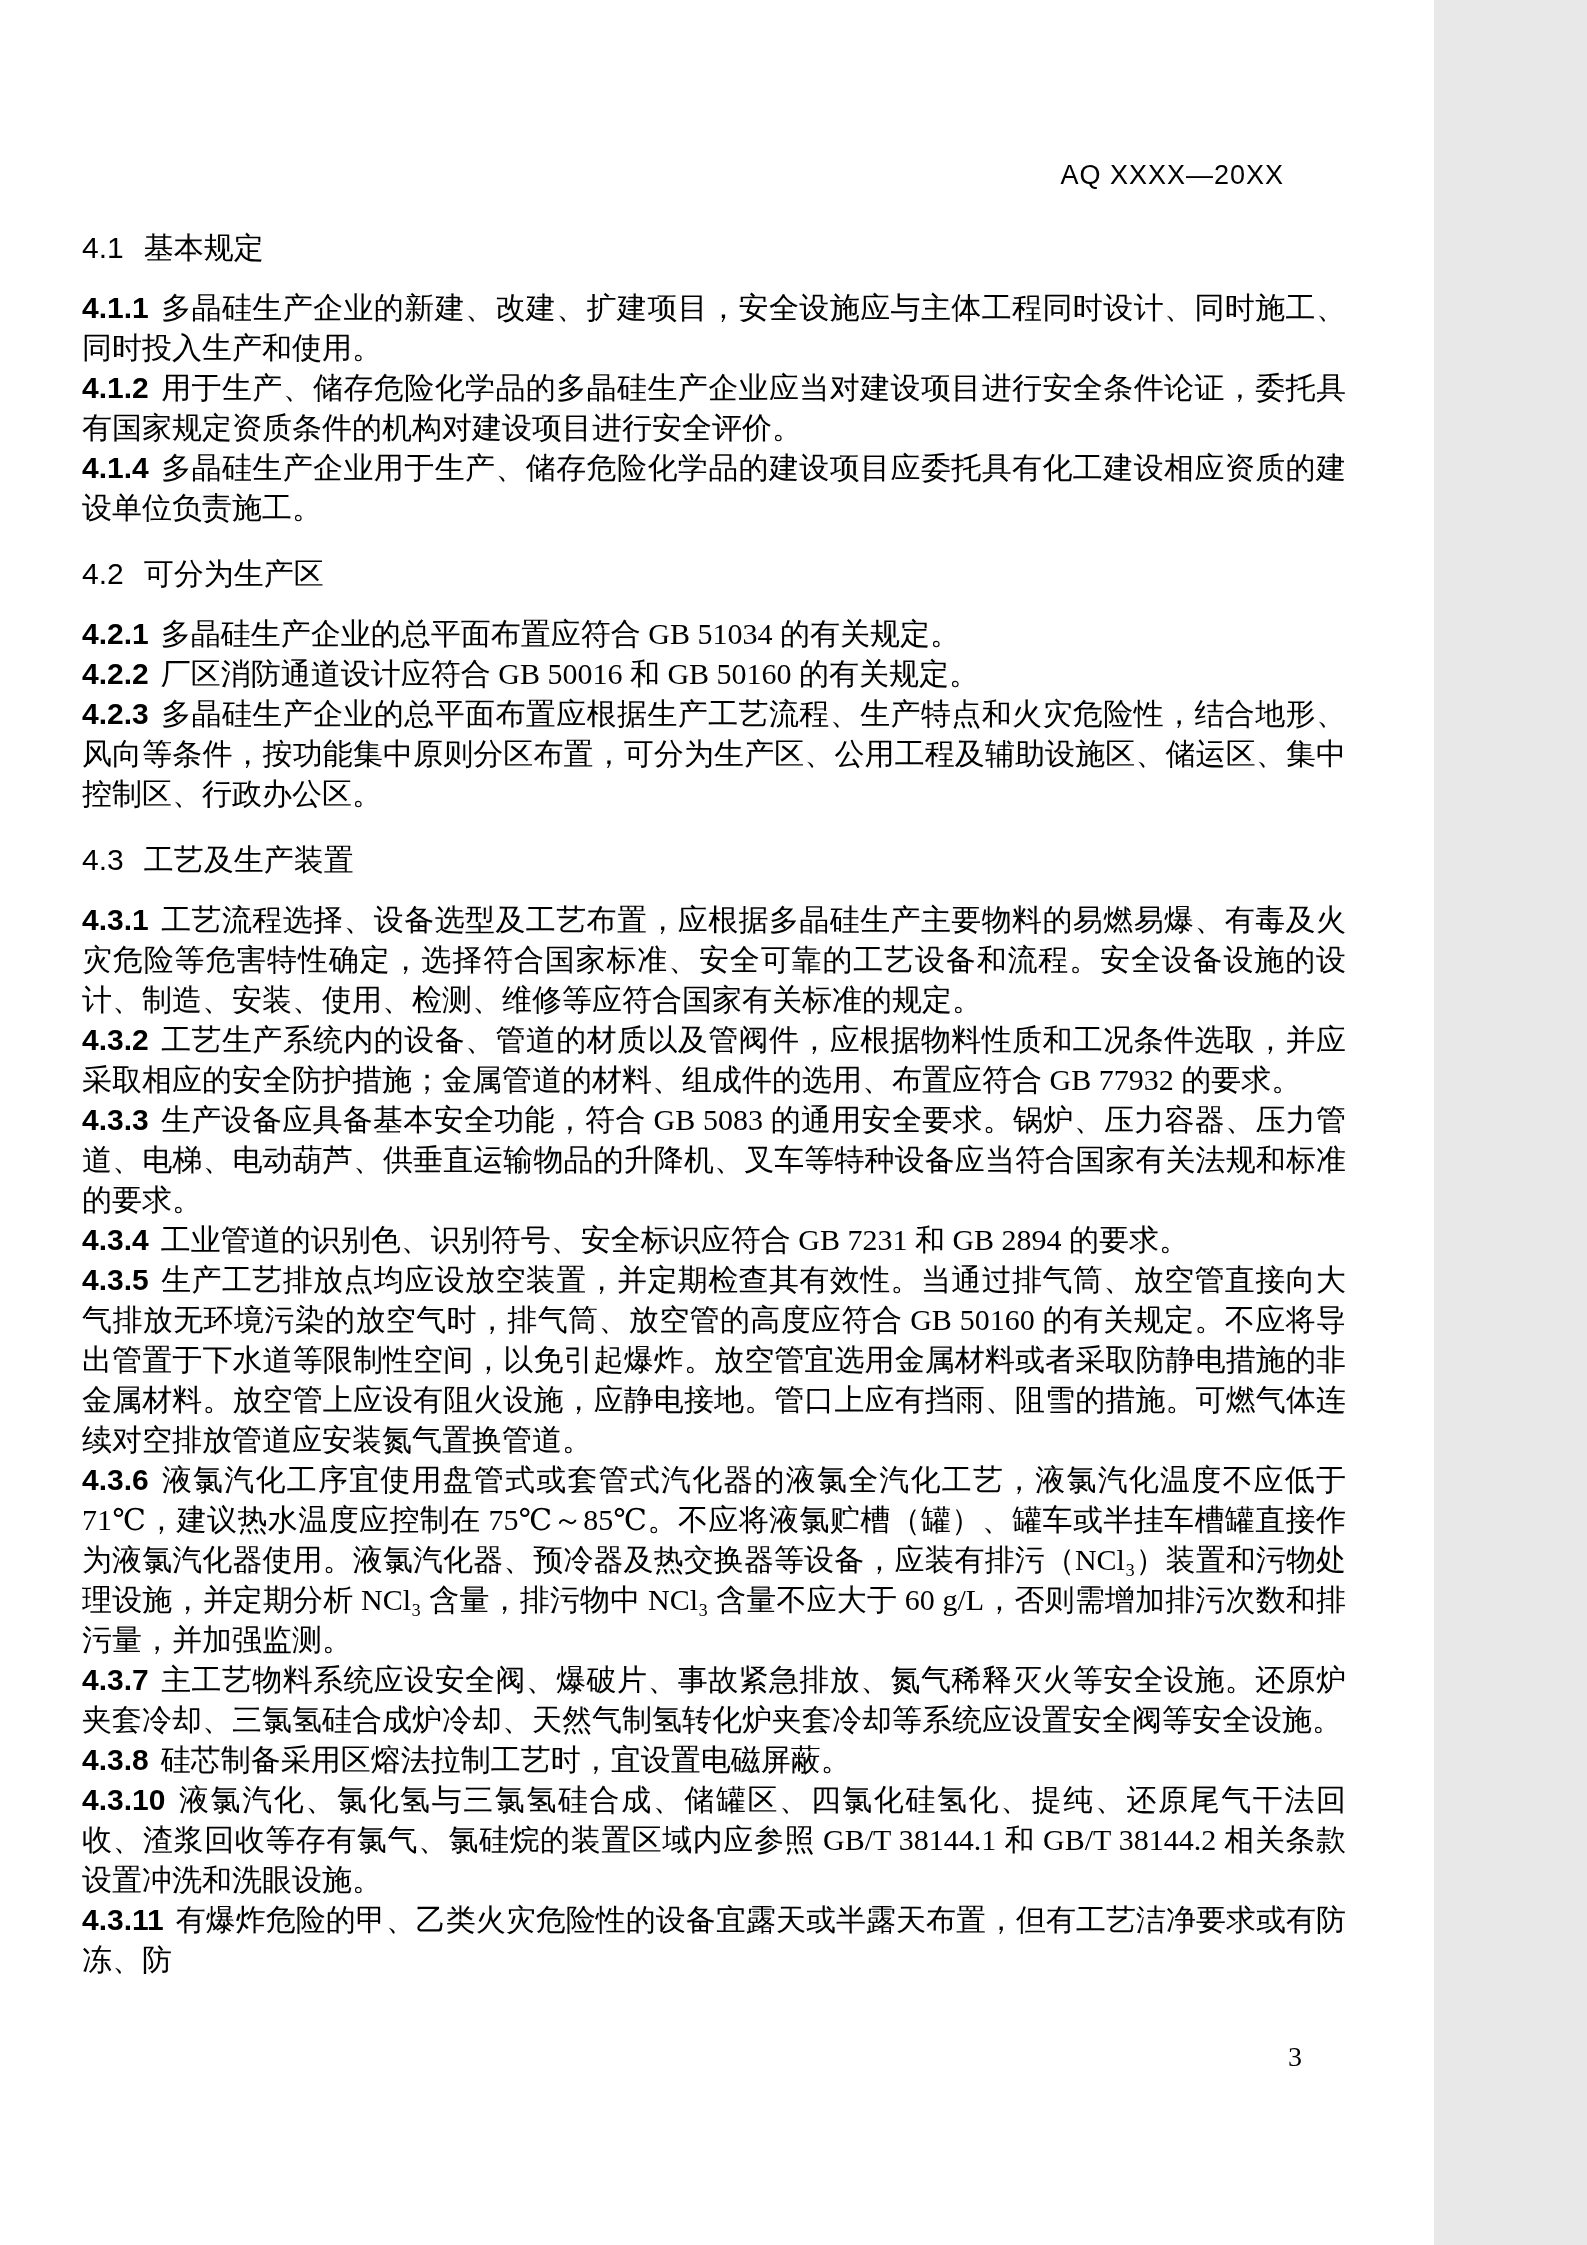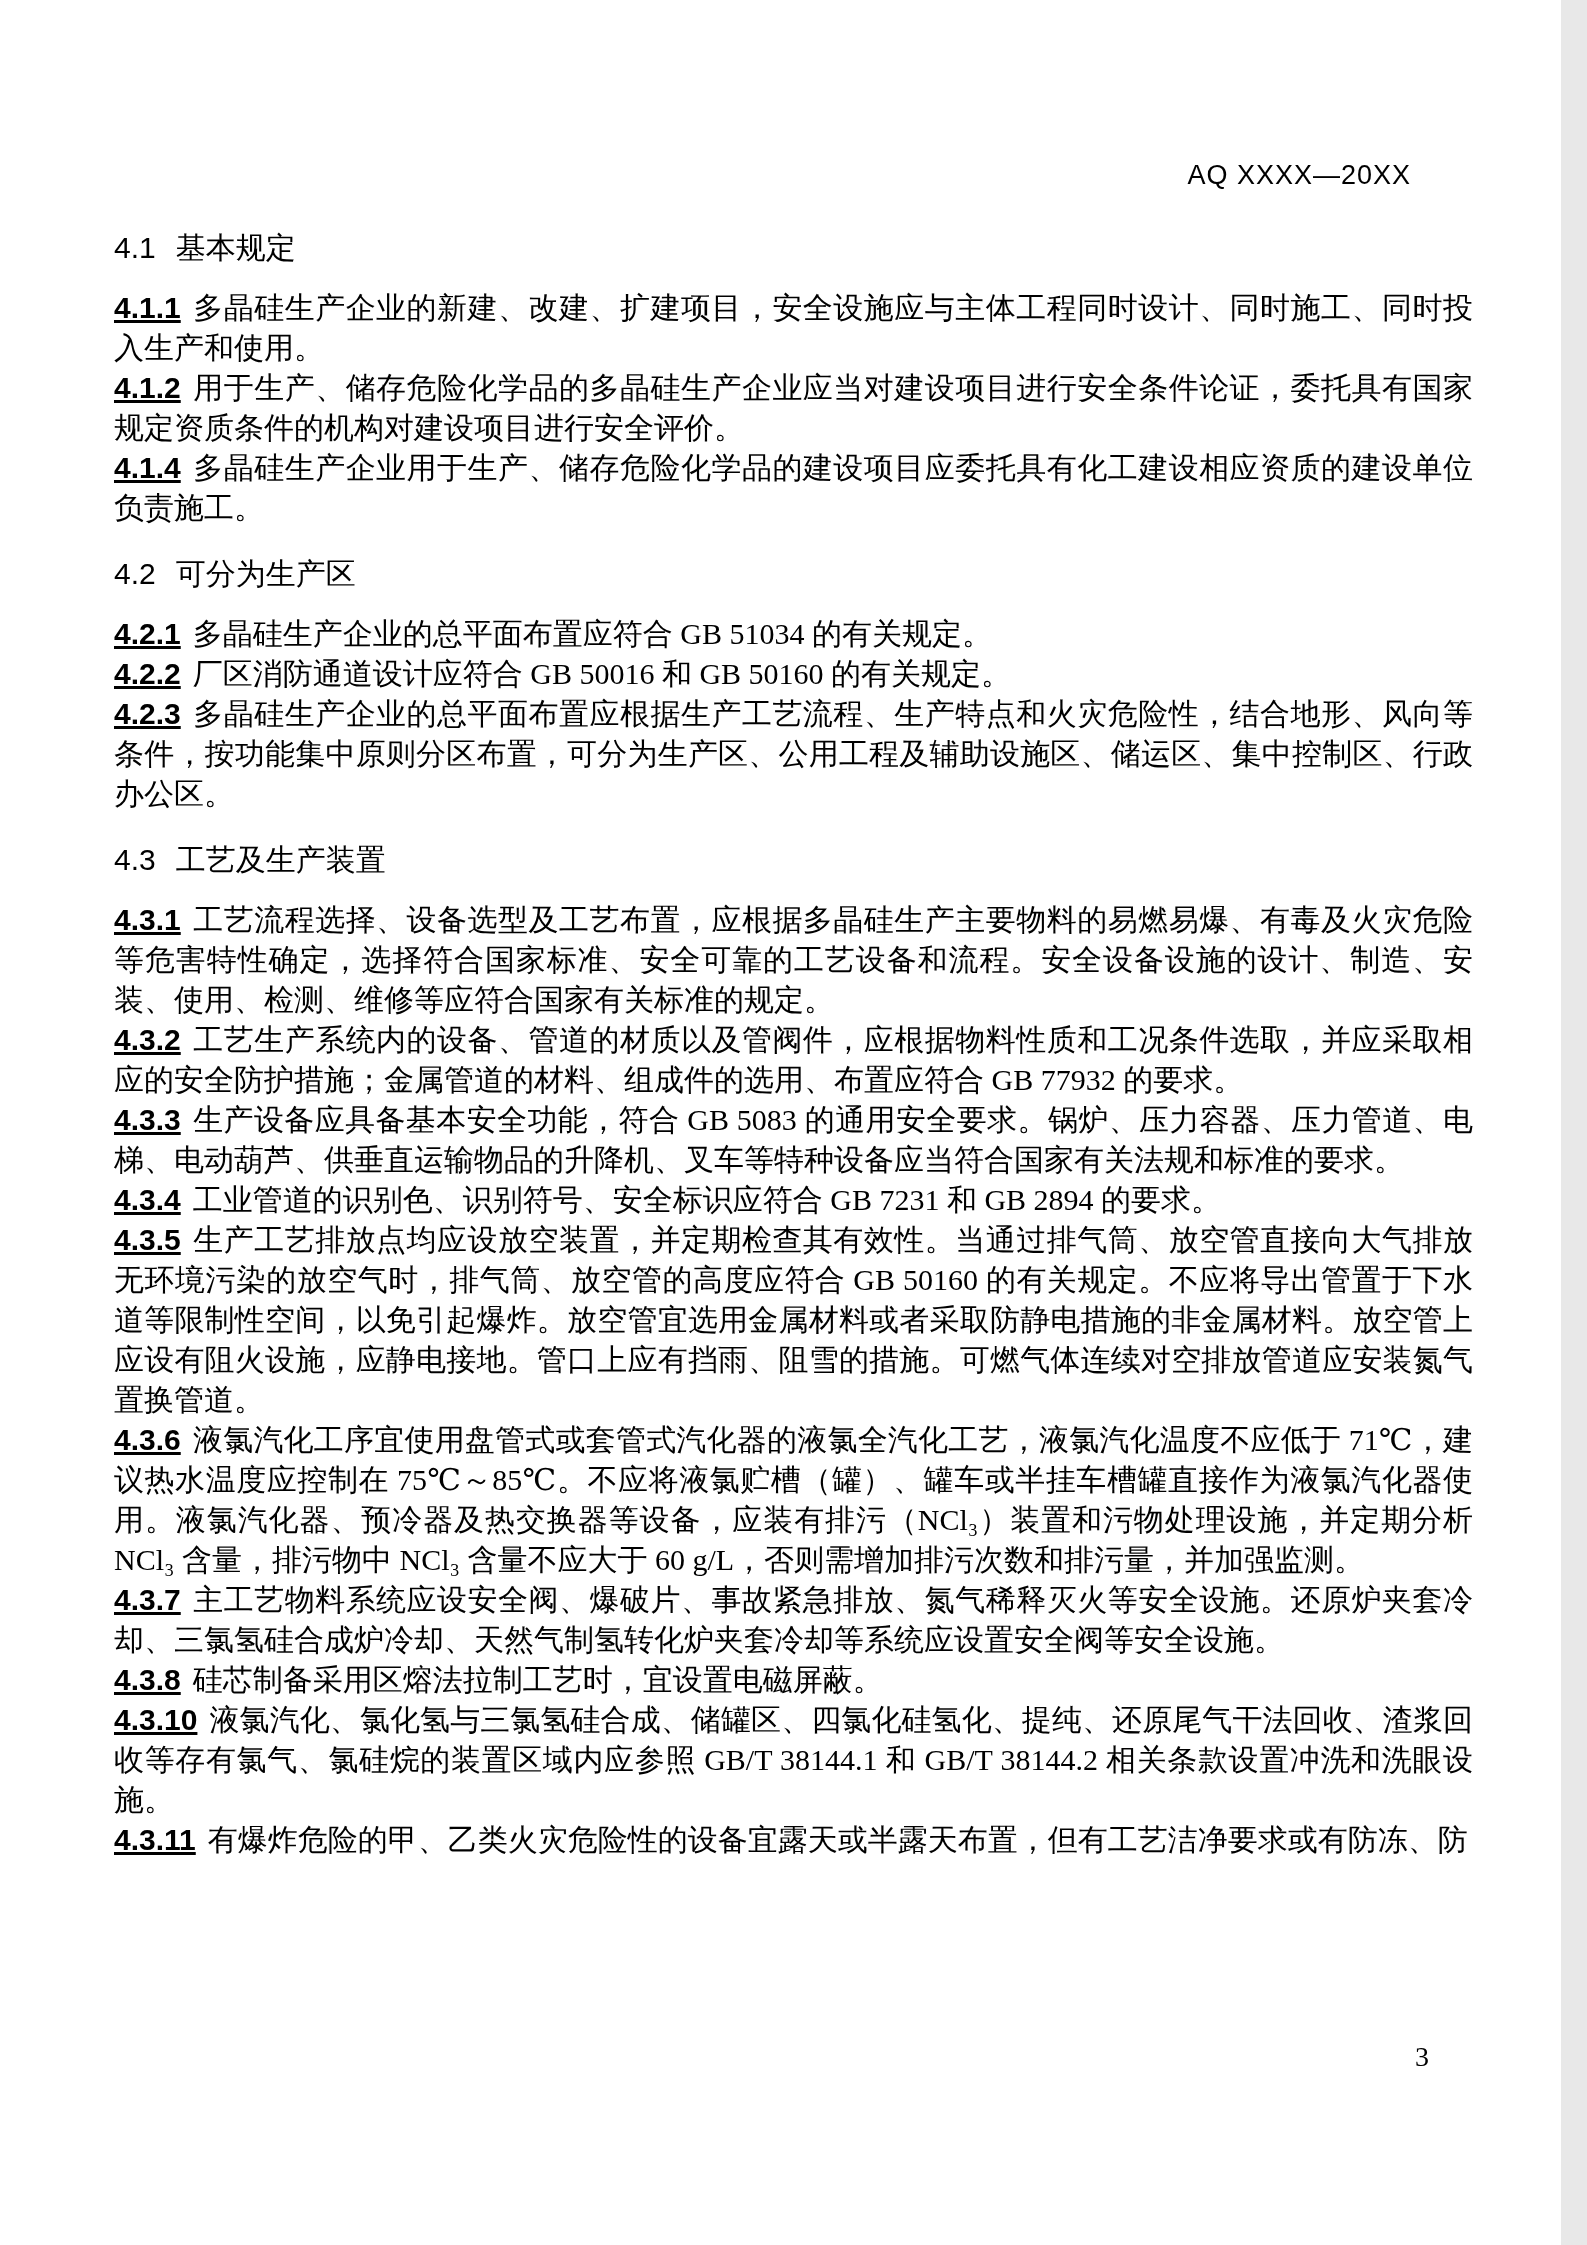--- a/index.html
+++ b/index.html
@@ -1,38 +1,38 @@
 <!DOCTYPE html>
 <html><head>
 <meta charset="utf-8">
 <style>
   html,body{margin:0;padding:0;background:#e8e8e8;}
   .page{
-    width:1561px;height:2245px;background:#ffffff;position:relative;
-    box-sizing:border-box;padding:160px 88px 0 114px;
+    width:1434px;height:2245px;background:#ffffff;position:relative;
+    box-sizing:border-box;padding:160px 88px 0 82px;
     font-family:"Liberation Serif","DejaVu Serif",serif;color:#000;
   }
   .running-header{
     text-align:right;padding-right:62px;
     font-family:"Liberation Sans","DejaVu Sans",sans-serif;
     font-size:27px;line-height:30px;letter-spacing:1px;margin-bottom:38px;
   }
   .h2{
     font-family:"Liberation Sans","DejaVu Sans",sans-serif;
     font-weight:normal;font-size:30px;line-height:40px;
     margin:26px 0 20px 0;
   }
   .h2 .num{margin-right:20px;}
   .clause{
     margin:0;font-size:30px;line-height:40px;
     text-align:justify;text-justify:inter-ideograph;
   }
   .clause .num{
     font-family:"Liberation Sans","DejaVu Sans",sans-serif;
-    font-weight:bold;margin-right:12px;white-space:nowrap;text-decoration:underline;
+    font-weight:bold;margin-right:12px;white-space:nowrap;
   }
   .page-number{
     position:absolute;top:2042px;right:132px;
     font-size:28px;line-height:30px;
   }
 </style>
 </head>
 <body>
 
 <div class="page">

